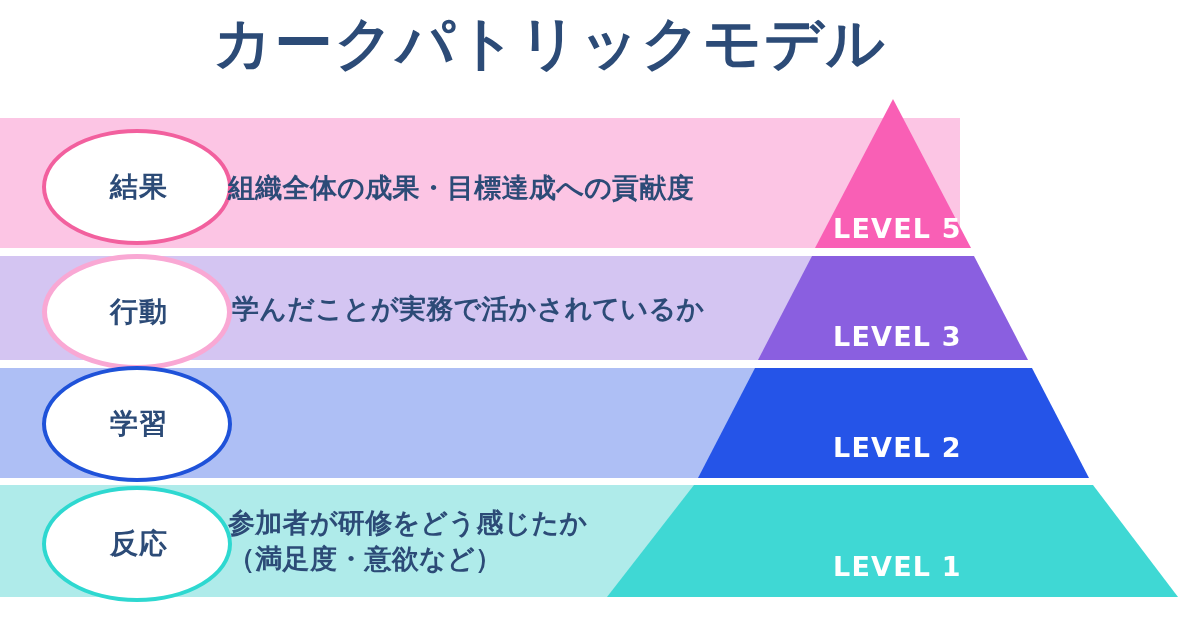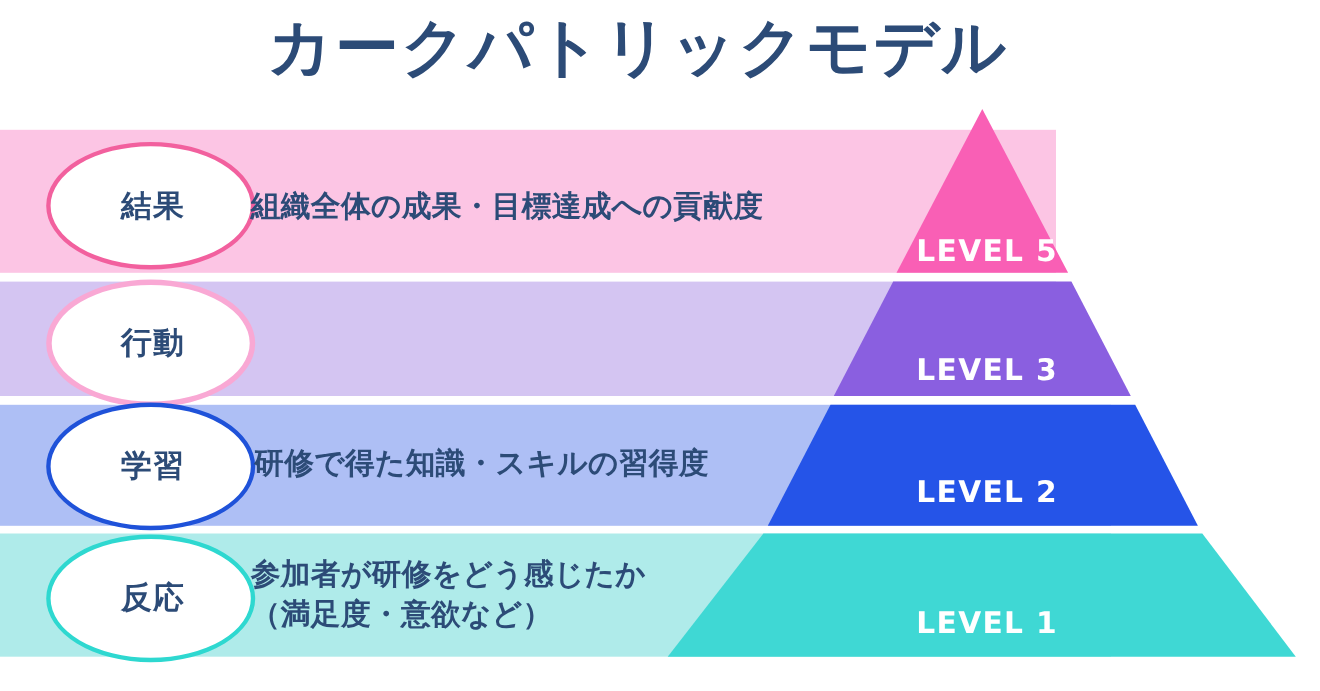--- a/index.html
+++ b/index.html
@@ -15,21 +15,20 @@
   
   #title{
     position:absolute;left:0;top:12px;width:1100px;
     text-align:center;
     font-size:58px;
     font-weight:bold;
     letter-spacing:2px;
     color:#2C4B77;
     line-height:1.1;
     white-space:nowrap;
-    padding-left:30px;
   }
 
   
   .band{position:absolute;left:0;}
   #band4{top:118px;height:130px;width:960px;background:#FCC5E4;}
   #band3{top:256px;height:104px;width:960px;background:#D4C5F2;}
   #band2{top:368px;height:110px;width:1010px;background:#AEBFF5;}
   #band1{top:485px;height:112px;width:1010px;background:#AFEBEA;}
 
   
@@ -114,17 +113,17 @@
     <span class="badge-label">行動</span>
   </div>
   <div class="badge" id="badge2">
     <span class="badge-label">学習</span>
   </div>
   <div class="badge" id="badge1">
     <span class="badge-label">反応</span>
   </div>
 
   <div class="desc" id="desc4">組織全体の成果・目標達成への貢献度</div>
-  <div class="desc" id="desc2">研修で得た知識・スキルの習得度</div>
+  <div class="desc" id="desc3">学んだことが実務で活かされているか</div>
   <div class="desc" id="desc1">参加者が研修をどう感じたか
 （満足度・意欲など）</div>
 
 </div>
 
 </body></html>

